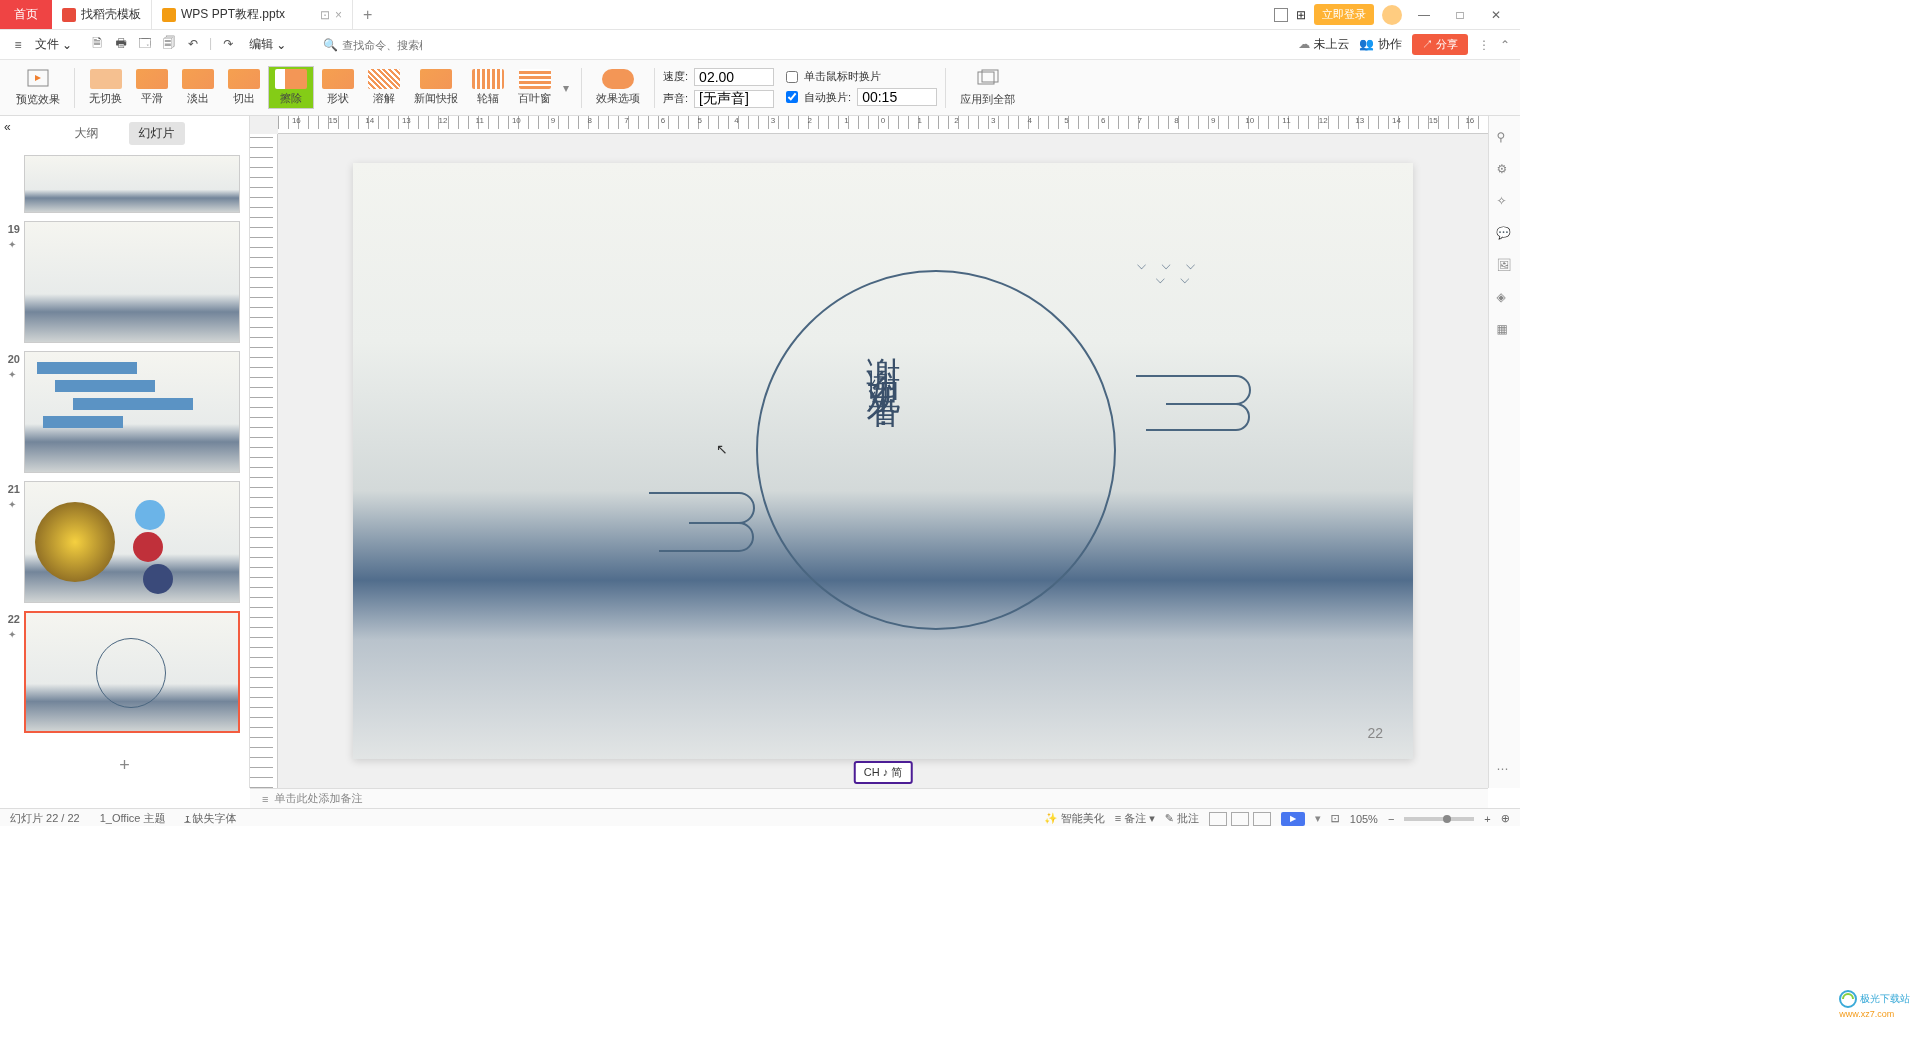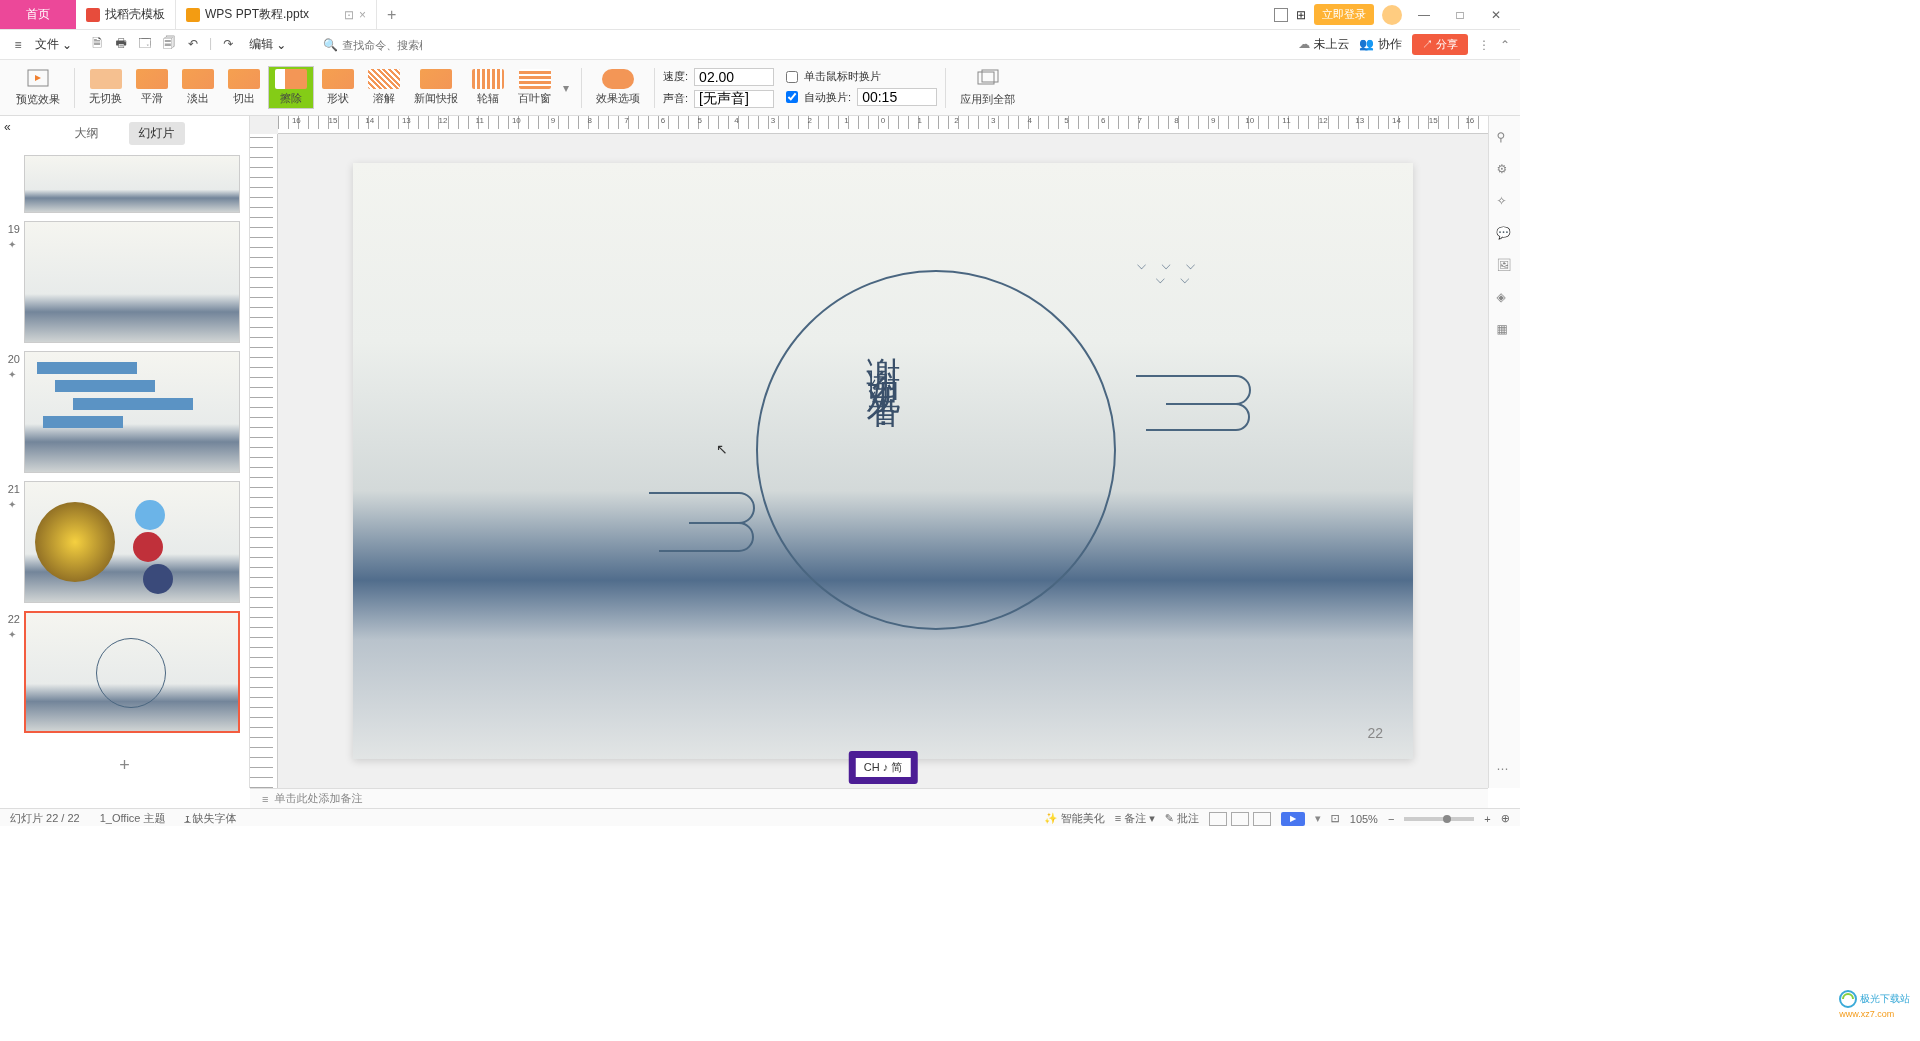--- a/index.html
+++ b/index.html
@@ -1,20 +1,20 @@
 <!DOCTYPE html>
 <html><head>
 <meta charset="utf-8">
 <style>
 * { margin: 0; padding: 0; box-sizing: border-box; font-family: "Microsoft YaHei", sans-serif; }
 body { background: #fff; font-size: 12px; color: #333; overflow: hidden; width: 1520px; height: 826px; }
 
 
 .titlebar { height: 30px; background: #fff; display: flex; align-items: center; border-bottom: 1px solid #e5e5e5; }
-.tab-home { background: #ec4899; color: #fff; height: 100%; padding: 0 26px; display: flex; align-items: center; font-size: 12px; }
+.tab-home { background: #ef4444; color: #fff; height: 100%; padding: 0 14px; display: flex; align-items: center; font-size: 12px; }
 .tab-doc { height: 100%; padding: 0 10px; display: flex; align-items: center; gap: 5px; border-right: 1px solid #e5e5e5; }
 .tab-doc.active { background: #fff; }
 .doc-icon { width: 14px; height: 14px; background: #e74c3c; border-radius: 2px; display: inline-block; }
 .doc-icon.orange { background: #f39c12; }
 .tab-add { padding: 0 10px; color: #888; font-size: 16px; }
 .titlebar-right { margin-left: auto; display: flex; align-items: center; gap: 8px; padding-right: 10px; }
 .layout-icon { width: 14px; height: 14px; border: 1px solid #888; }
 .login-btn { background: #ffb334; color: #fff; padding: 3px 8px; border-radius: 3px; font-size: 11px; }
 .avatar { width: 20px; height: 20px; background: #ffcc80; border-radius: 50%; }
 .win-btn { width: 28px; text-align: center; color: #666; }
@@ -46,21 +46,21 @@
 
 
 .main { display: flex; height: calc(100% - 30px - 30px - 56px - 20px - 18px); }
 .sidebar { width: 250px; background: #fff; border-right: 1px solid #ddd; overflow-y: auto; }
 .sidebar-tabs { display: flex; justify-content: center; gap: 20px; padding: 6px; }
 .sidebar-tab { padding: 3px 10px; color: #666; }
 .sidebar-tab.active { background: #e3e3e3; border-radius: 3px; color: #333; }
 .collapse-btn { position: absolute; left: 4px; margin-top: 4px; }
 .thumb-list { padding: 4px 10px; }
 .thumb-wrap { position: relative; margin-bottom: 8px; }
-.thumb-num { position: absolute; left: -6px; top: 2px; font-size: 11px; color: #666; width: 16px; text-align: right; }
+.thumb-num { position: absolute; left: -6px; top: 2px; font-size: 11px; color: #666; width: 16px; text-align: right; font-weight: bold; }
 .thumb-star { position: absolute; left: -2px; top: 18px; font-size: 10px; color: #888; }
 .thumb { margin-left: 14px; width: 216px; height: 122px; background: linear-gradient(180deg, #f5f5f0 0%, #e8ebea 60%, #73859a 75%, #d0d4d4 100%); border: 1px solid #ccc; position: relative; }
 .thumb.selected { border: 2px solid #f35c3f; }
 .thumb.small { height: 58px; }
 .add-slide { text-align: center; padding: 10px; color: #888; font-size: 18px; }
 
 
 .canvas-area { flex: 1; position: relative; background: #f0f0f0; display: flex; flex-direction: column; }
 .ruler-h { height: 18px; background: #fff; border-bottom: 1px solid #ccc; margin-left: 28px; position: relative; overflow: hidden; }
 .ruler-marks { position: absolute; width: 100%; height: 100%; background: repeating-linear-gradient(90deg, #aaa 0, #aaa 1px, transparent 1px, transparent 10px); border-bottom: 4px solid #fff; }
@@ -70,21 +70,21 @@
 .ruler-v { width: 28px; background: #fff; border-right: 1px solid #ccc; position: relative; }
 .ruler-v-marks { position: absolute; height: 100%; width: 100%; background: repeating-linear-gradient(0deg, #aaa 0, #aaa 1px, transparent 1px, transparent 10px); border-right: 4px solid #fff; }
 .slide-viewport { flex: 1; display: flex; align-items: center; justify-content: center; padding: 20px 60px; position: relative; }
 .slide { width: 1060px; height: 596px; background: linear-gradient(180deg, #f3f4f0 0%, #ecefec 30%, #d3d9d9 55%, #516d8c 70%, #b9c3cc 80%, #e2e5e5 100%); box-shadow: 0 2px 8px rgba(0,0,0,0.15); position: relative; }
 .circle-frame { position: absolute; left: 38%; top: 18%; width: 360px; height: 360px; border: 2px solid #4a6680; border-radius: 50%; }
 .slide-text { position: absolute; left: 50%; top: 28%; transform: translateX(-50%); font-size: 34px; color: #3a506a; writing-mode: vertical-rl; letter-spacing: 12px; font-family: "KaiTi", serif; }
 .cloud1 { position: absolute; left: 27%; top: 52%; }
 .cloud2 { position: absolute; right: 12%; top: 34%; }
 .birds { position: absolute; right: 20%; top: 16%; font-size: 12px; color: #5a7088; letter-spacing: 6px; }
 .slide-pagenum { position: absolute; right: 30px; bottom: 18px; color: #888; font-size: 14px; }
-.ime-badge { position: absolute; bottom: 4px; left: 50%; transform: translateX(-50%); background: #fff; border: 7px solid #4c1d95; border-radius: 3px; padding: 2px 8px; font-size: 11px; }
+.ime-badge { position: absolute; bottom: 4px; left: 50%; transform: translateX(-50%); background: #fff; border: 2px solid #4c1d95; border-radius: 3px; padding: 2px 8px; font-size: 11px; }
 
 
 .right-rail { width: 32px; background: #fafafa; border-left: 1px solid #ddd; display: flex; flex-direction: column; align-items: center; gap: 16px; padding-top: 14px; }
 .rail-icon { width: 16px; height: 16px; color: #888; }
 
 
 .notes-bar { height: 20px; background: #fafafa; border-top: 1px solid #ddd; display: flex; align-items: center; padding: 0 12px; font-size: 11px; color: #888; gap: 6px; margin-left: 250px; margin-right: 32px; }
 
 
 .statusbar { height: 18px; background: #fafafa; border-top: 1px solid #ddd; display: flex; align-items: flex-end; padding: 0 10px; font-size: 11px; color: #666; }

